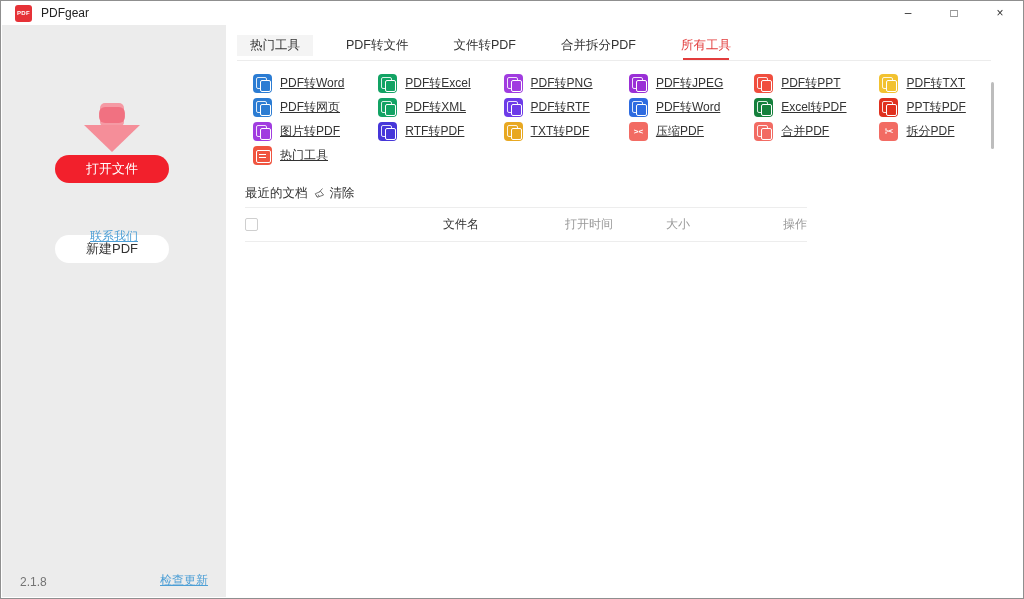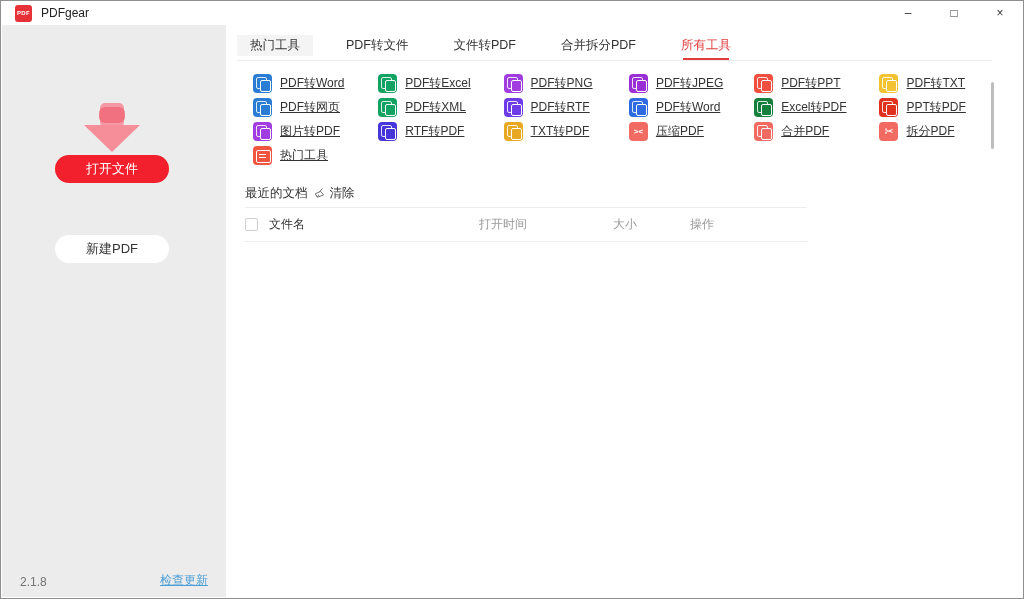--- a/index.html
+++ b/index.html
@@ -65,21 +65,21 @@
     border:1.3px solid #fff; border-radius:2px; }
   .tool-icon[data-glyph="form"]::after { content:""; position:absolute; left:6px; top:7.5px; width:7px; height:1.3px;
     background:#fff; box-shadow:0 3px 0 #fff; }
 
   
   .recent-head { position:absolute; left:244px; top:184px; display:flex; align-items:center; gap:5px; }
   .recent-title { font-size:12.5px; color:#333; }
   .clear-btn { display:flex; align-items:center; gap:4px; cursor:pointer; }
   .clear-label { font-size:12.5px; color:#333; }
   .rule { position:absolute; left:244px; width:562px; height:1px; background:#ededed; }
-  .table { position:absolute; left:244px; top:207px; width:562px; }
+  .table { position:absolute; left:244px; top:207px; width:562px;text-align:right; }
   .trow { display:grid; grid-template-columns:24px 210px 134px 77px 1fr; align-items:center;
     border-bottom:1px solid #ededed; }
   .thead { height:34px; }
   .thead .th { font-size:12px; color:#999; }
   .thead .th-name { color:#333; }
   .tbody-row { height:36px; cursor:pointer; }
   .checkbox { width:13px; height:13px; border:1px solid #cfcfcf; border-radius:2px; background:#fff; cursor:pointer; }
   .cell-name .fname { font-size:12px; font-weight:bold; color:#333; line-height:13px; }
   .cell-name .fpath { font-size:11px; color:#9b9b9b; line-height:12px; margin-top:2px; }
   .cell-gray { font-size:12px; color:#999; }
@@ -103,20 +103,23 @@
   </div>
 
   <div class="sidebar">
     <div class="arrow-art">
       <div class="arrow-stem"></div>
       <div class="arrow-tri"></div>
       <div class="arrow-box"></div>
     </div>
     <button class="side-btn btn-open">打开文件</button>
     <button class="side-btn btn-new">新建PDF</button>
+    <div class="contact">
+      <span class="link">联系我们</span>
+    </div>
     <div class="version">2.1.8</div>
     <div class="update">
       <span class="link">检查更新</span>
     </div>
   </div>
 
   <div class="tabbar">
     <div class="tab tab-first">热门工具</div>
     <div class="tab">PDF转文件</div>
     <div class="tab">文件转PDF</div>

